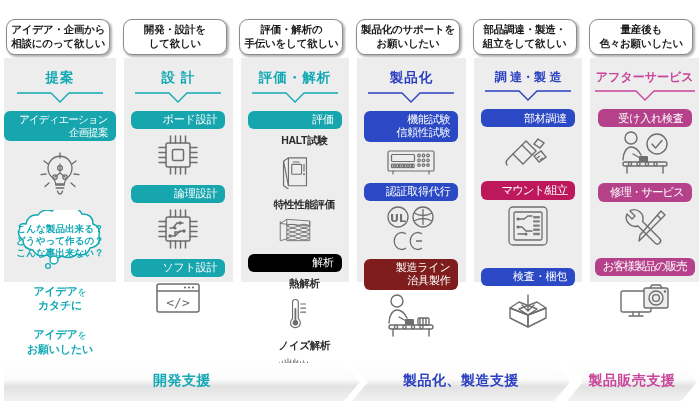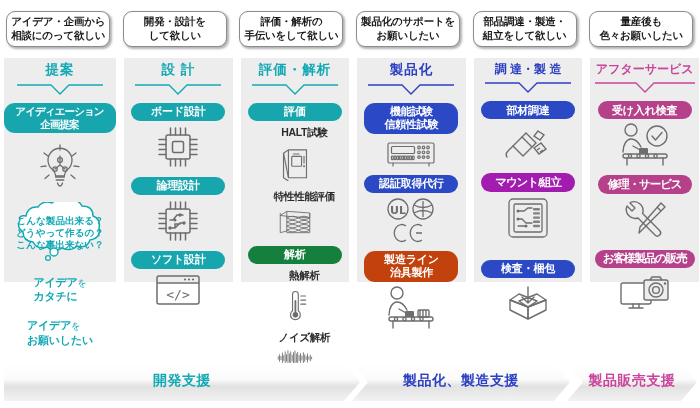--- a/index.html
+++ b/index.html
@@ -7,21 +7,21 @@
     width:700px;height:408px;
     background:#ffffff;
     font-family:"Liberation Sans","DejaVu Sans",sans-serif;
     overflow:hidden;
     position:relative;
   }
   #root{position:relative;width:700px;height:408px;}
 
   
   .header-row{
-    position:absolute;top:6px;left:0;width:700px;height:46px;
+    position:absolute;top:14px;left:0;width:700px;height:46px;
     display:flex;
   }
   .hdr-cell{flex:0 0 116.6px;display:flex;align-items:center;justify-content:center;}
   .hdr-box{
     width:104px;box-sizing:border-box;
     border:1.4px solid #8c8c8c;border-radius:9px;background:#ffffff;
     box-shadow:1.6px 1.8px 2.2px rgba(0,0,0,.30);
     padding:3px 2px 4px;
     text-align:center;
     font-size:10.5px;line-height:1.32;font-weight:700;color:#1a1a1a;
@@ -37,54 +37,53 @@
     flex:0 0 116.6px;
     box-sizing:border-box;
     padding:0 4px;
     height:300px;
   }
   .col-inner{
     background:#ededed;
     width:100%;height:224px;
     box-sizing:border-box;
     display:flex;flex-direction:column;align-items:center;
-    padding-top:5px;
+    padding-top:13px;
     position:relative;
   }
   .col-title{
     font-size:13.5px;font-weight:700;letter-spacing:1px;
     line-height:1.1;white-space:nowrap;
   }
   .col-title.wide{font-size:12px;letter-spacing:0px;}
   .vrule{margin-top:3px;}
 
   
   .pill{
-    border-radius:11px;
-    color:#ffffff;font-weight:700;
-    text-align:center;
+    border-radius:6px;
+    color:#ffffff;font-weight:400;
+    text-align:right;
     line-height:1.18;
     padding:2.5px 8px;
     box-sizing:border-box;
     white-space:nowrap;
     font-size:11px;
     letter-spacing:-0.2px;
   }
   .pill.tight{letter-spacing:-1.1px;font-size:11.5px;}
   .sublabel{
     font-size:10.5px;font-weight:700;color:#2b2b2b;
     text-align:center;line-height:1.15;letter-spacing:-0.3px;
     white-space:nowrap;
     margin-left:19px;
   }
   .icon-wrap{display:flex;align-items:center;justify-content:center;}
   .blurb{
-    font-size:11px;font-weight:700;line-height:1.35;
+    font-size:11px;font-weight:700;text-align:center;line-height:1.35;
     letter-spacing:-0.2px;
-    font-family:Liberation Mono, monospace;
   }
   .blurb .p{font-size:9px;font-weight:400;}
 
   
   .chev-row{position:absolute;left:0;top:363px;width:700px;height:40px;}
   .chev{
     position:absolute;top:0;height:38px;
     display:flex;align-items:center;justify-content:center;
     font-weight:700;font-size:14px;letter-spacing:0.5px;
     box-shadow:0 1px 2px rgba(0,0,0,.22);
@@ -236,21 +235,21 @@
               <path d="M12 12 q7 4 14 0 q7 -4 14 0" fill="none" stroke="#6e6e6e" stroke-width="1.1"></path>
               <path d="M12 17 q7 -4 14 0 q7 4 14 0" fill="none" stroke="#6e6e6e" stroke-width="1.1"></path>
               <path d="M12 17 q7 4 14 0 q7 -4 14 0" fill="none" stroke="#6e6e6e" stroke-width="1.1"></path>
               <path d="M12 22 q7 -4 14 0 q7 4 14 0" fill="none" stroke="#6e6e6e" stroke-width="1.1"></path>
               <path d="M12 22 q7 4 14 0 q7 -4 14 0" fill="none" stroke="#6e6e6e" stroke-width="1.1"></path>
               <path d="M12 27 q7 -4 14 0 q7 4 14 0" fill="none" stroke="#6e6e6e" stroke-width="1.1"></path>
               <path d="M12 27 q7 4 14 0 q7 -4 14 0" fill="none" stroke="#6e6e6e" stroke-width="1.1"></path>
               <path d="M12 30 h28 M4 30 l8 -2" fill="none" stroke="#6e6e6e" stroke-width="1.1"></path>
             </svg>
           </div>
-          <div class="pill" style="background: #15803d; margin-top: 7px; min-width: 94px; white-space: pre-line;">解析</div>
+          <div class="pill" style="background: #000000; margin-top: 7px; min-width: 94px; white-space: pre-line;">解析</div>
           <div class="sublabel" style="margin-top: 5px;">熱解析</div>
           <div class="icon-wrap" style="margin-top: 3px; transform: scale(0.82);">
             <svg width="44" height="42" viewBox="0 0 44 42">
               <path d="M19 8 a3.5 3.5 0 0 1 7 0 v20 a6 6 0 1 1 -7 0 z" fill="none" stroke="#6e6e6e" stroke-width="1.4"></path>
               <circle cx="22.5" cy="33" r="3.4" fill="#6e6e6e"></circle>
               <path d="M22.5 16 v15" stroke="#6e6e6e" stroke-width="2.2" stroke-linecap="round"></path>
               <path d="M29 10 h6 M29 15 h6 M29 20 h6" fill="none" stroke="#6e6e6e" stroke-width="1.4" stroke-linecap="round"></path>
             </svg>
           </div>
           <div class="sublabel" style="margin-top: 5px;">ノイズ解析</div>
@@ -322,21 +321,21 @@
           <div class="icon-wrap" style="margin-top: 3px;">
             <svg width="54" height="48" viewBox="0 0 54 48">
               <circle cx="14" cy="13" r="10" fill="none" stroke="#6e6e6e" stroke-width="1.3"></circle>
               <text x="14" y="18" text-anchor="middle" font-family="DejaVu Sans, sans-serif" font-size="11" font-weight="bold" fill="#6e6e6e">UL</text>
               <circle cx="39" cy="13" r="10" fill="none" stroke="#6e6e6e" stroke-width="1.3"></circle>
               <path d="M30 9 q9 5 18 0 M30 17 q9 -5 18 0 M39 5 v16" fill="none" stroke="#6e6e6e" stroke-width="1.3"></path>
               <path d="M22 30 a7.5 8.5 0 1 0 0 14" fill="none" stroke="#6e6e6e" stroke-width="1.3"></path>
               <path d="M38 30 a7.5 8.5 0 1 0 0 14 M32 37 h6" fill="none" stroke="#6e6e6e" stroke-width="1.3"></path>
             </svg>
           </div>
-          <div class="pill" style="background: #c2410c; margin-top: 7px; min-width: 94px; white-space: pre-line;">製造ライン
+          <div class="pill" style="background: #7f1d1d; margin-top: 7px; min-width: 94px; white-space: pre-line;">製造ライン
 治具製作</div>
           <div class="icon-wrap" style="margin-top: 3px;">
             <svg width="52" height="46" viewBox="0 0 52 46">
               <circle cx="12" cy="8" r="6" fill="none" stroke="#6e6e6e" stroke-width="1.4"></circle>
               <path d="M4 30 c0 -8 4 -13 8 -13 c5 0 8 4 10 8" fill="none" stroke="#6e6e6e" stroke-width="1.4" stroke-linecap="round"></path>
               <path d="M14 24 l9 5" fill="none" stroke="#6e6e6e" stroke-width="1.4" stroke-linecap="round"></path>
               <rect x="20" y="26" width="9" height="6" rx="1" fill="#6e6e6e"></rect>
               <rect x="33" y="25" width="11" height="7" rx="1" fill="none" stroke="#6e6e6e" stroke-width="1.4"></rect>
               <path d="M35 25 v7 M38 25 v7 M41 25 v7" fill="none" stroke="#6e6e6e" stroke-width="1.4"></path>
               <rect x="4" y="32" width="44" height="4" rx="2" fill="none" stroke="#6e6e6e" stroke-width="1.4"></rect>
@@ -359,21 +358,21 @@
           <div class="icon-wrap" style="margin-top: 3px;">
             <svg width="50" height="44" viewBox="0 0 50 44">
               <path d="M10 24 l9 -9 l10 10 l-9 9 z" fill="none" stroke="#6e6e6e" stroke-width="1.4"></path>
               <path d="M19 15 l4 -4 l10 10 l-4 4" fill="none" stroke="#6e6e6e" stroke-width="1.4"></path>
               <path d="M10 24 l-5 5 q-3 3 -1 6" fill="none" stroke="#6e6e6e" stroke-width="1.4" stroke-linecap="round"></path>
               <path d="M35 9 l6 4 l-4 5 l-6 -4 z" fill="none" stroke="#6e6e6e" stroke-width="1.4"></path>
               <path d="M31 26 l7 -5 l5 6 l-7 5 z" fill="none" stroke="#6e6e6e" stroke-width="1.4"></path>
               <path d="M34 28 l3 -2 M37 30 l3 -2" fill="none" stroke="#6e6e6e" stroke-width="1.4"></path>
             </svg>
           </div>
-          <div class="pill tight" style="background: #a21caf; margin-top: 7px; min-width: 94px; white-space: pre-line;">マウント/組立</div>
+          <div class="pill tight" style="background: #be185d; margin-top: 7px; min-width: 94px; white-space: pre-line;">マウント/組立</div>
           <div class="icon-wrap" style="margin-top: 3px;">
             <svg width="46" height="46" viewBox="0 0 46 46">
               <rect x="4" y="4" width="38" height="38" rx="4" fill="none" stroke="#6e6e6e" stroke-width="1.3"></rect>
               <rect x="9" y="9" width="28" height="28" rx="1.5" fill="none" stroke="#6e6e6e" stroke-width="1.3"></rect>
               <path d="M13 16 h6 l4 -3 h4 M13 24 h4 l4 4 h6 M13 31 h8" fill="none" stroke="#6e6e6e" stroke-width="1.3" stroke-linecap="round"></path>
               <circle cx="13" cy="16" r="1.5" fill="#6e6e6e"></circle>
               <circle cx="13" cy="24" r="1.5" fill="#6e6e6e"></circle>
               <circle cx="21" cy="31" r="1.5" fill="#6e6e6e"></circle>
               <rect x="28" y="13" width="7" height="2.4" rx="1" fill="#6e6e6e" opacity=".85"></rect>
               <rect x="28" y="17.2" width="7" height="2.4" rx="1" fill="#6e6e6e" opacity=".85"></rect>

